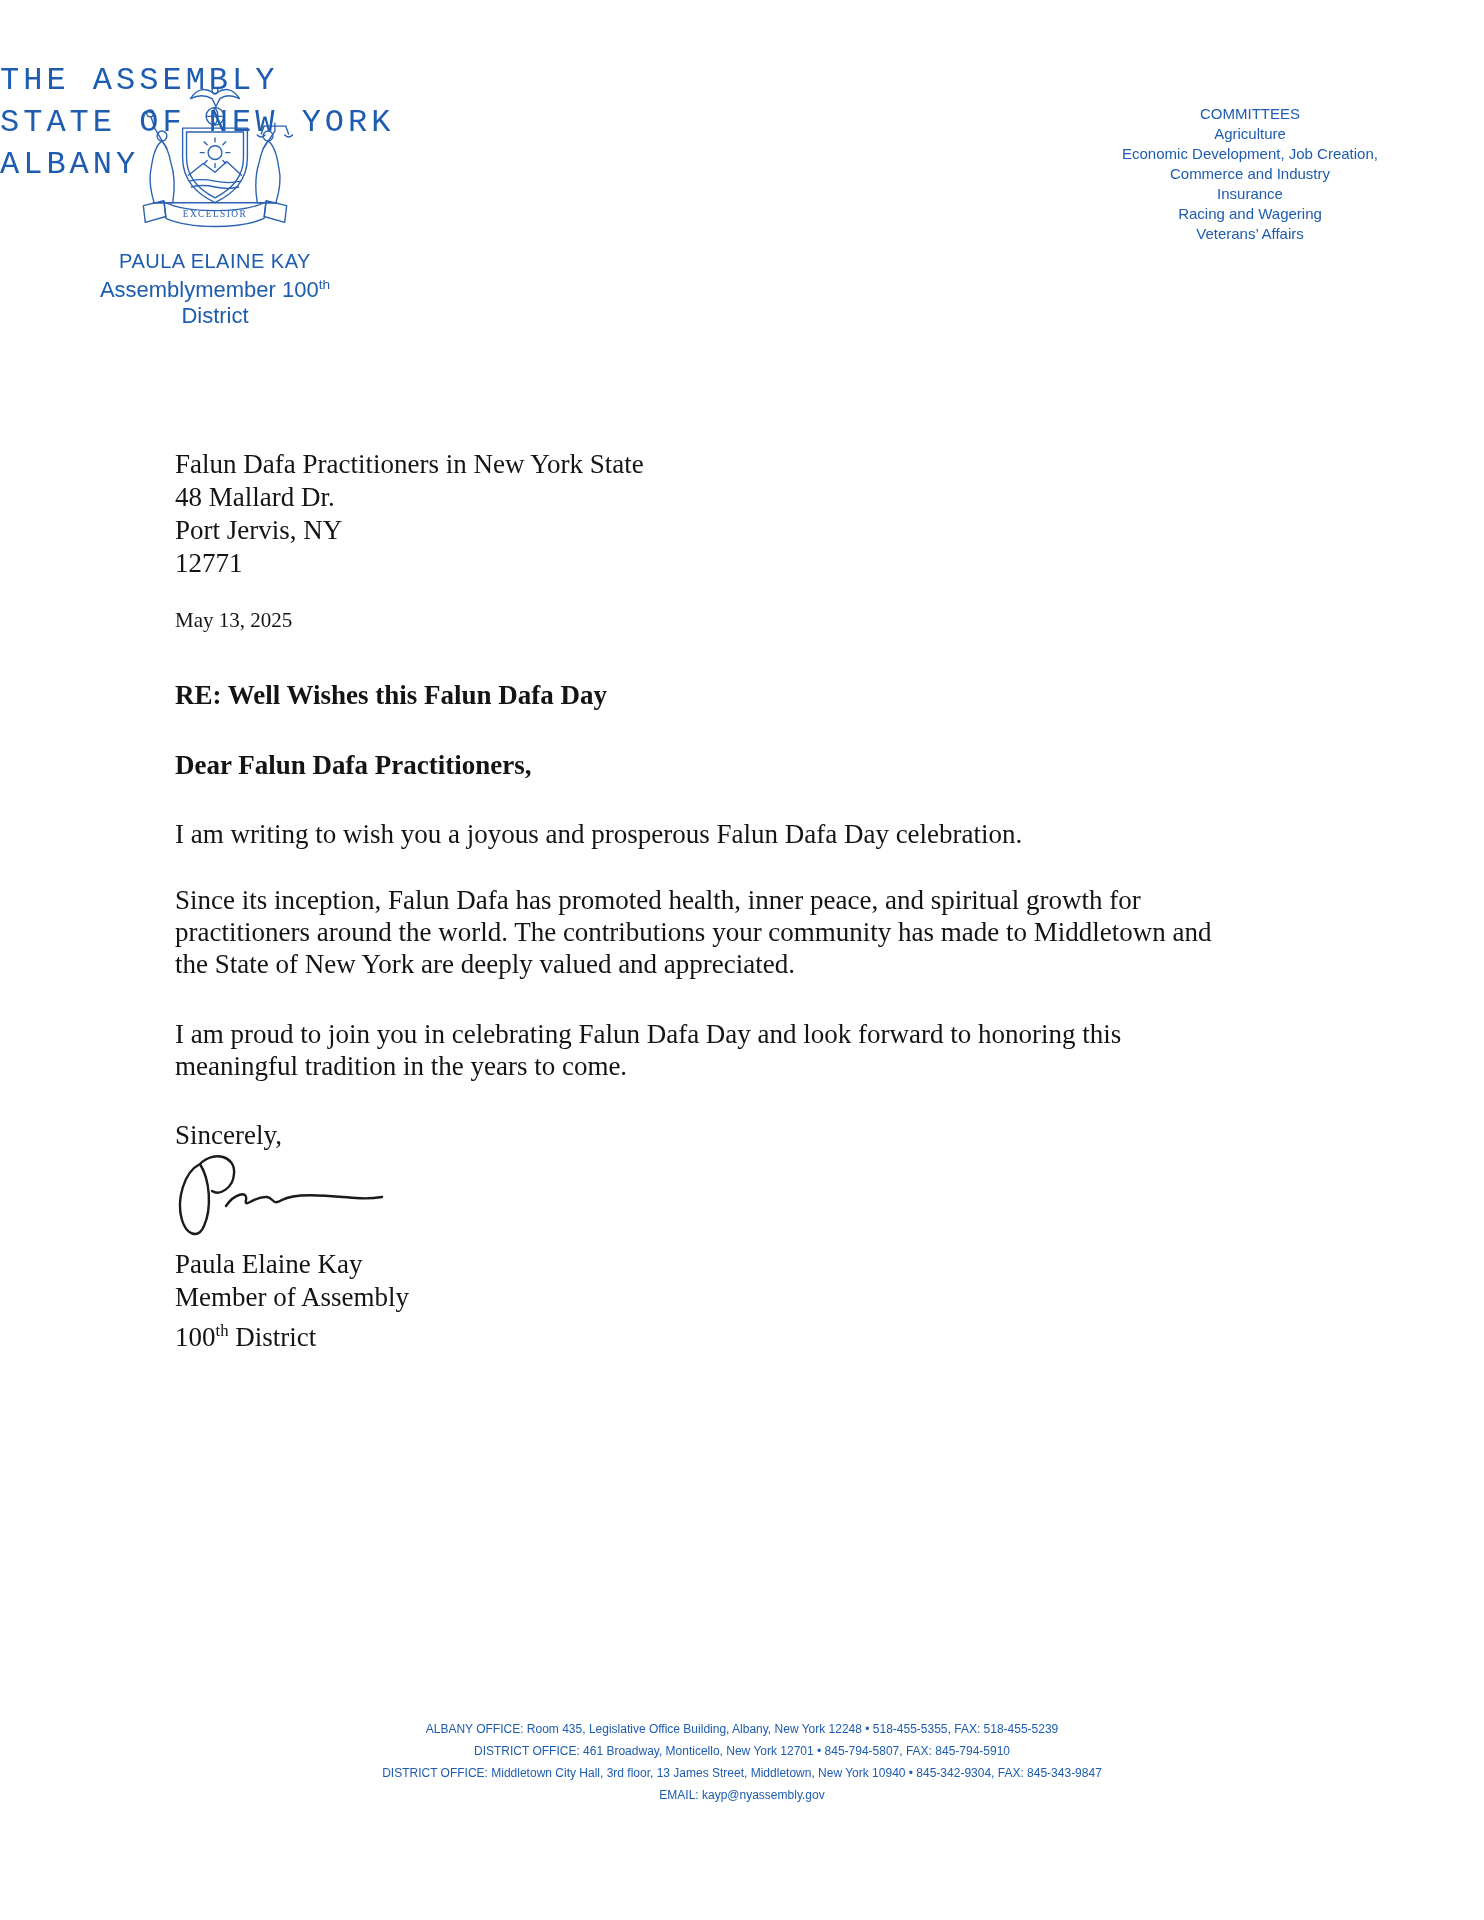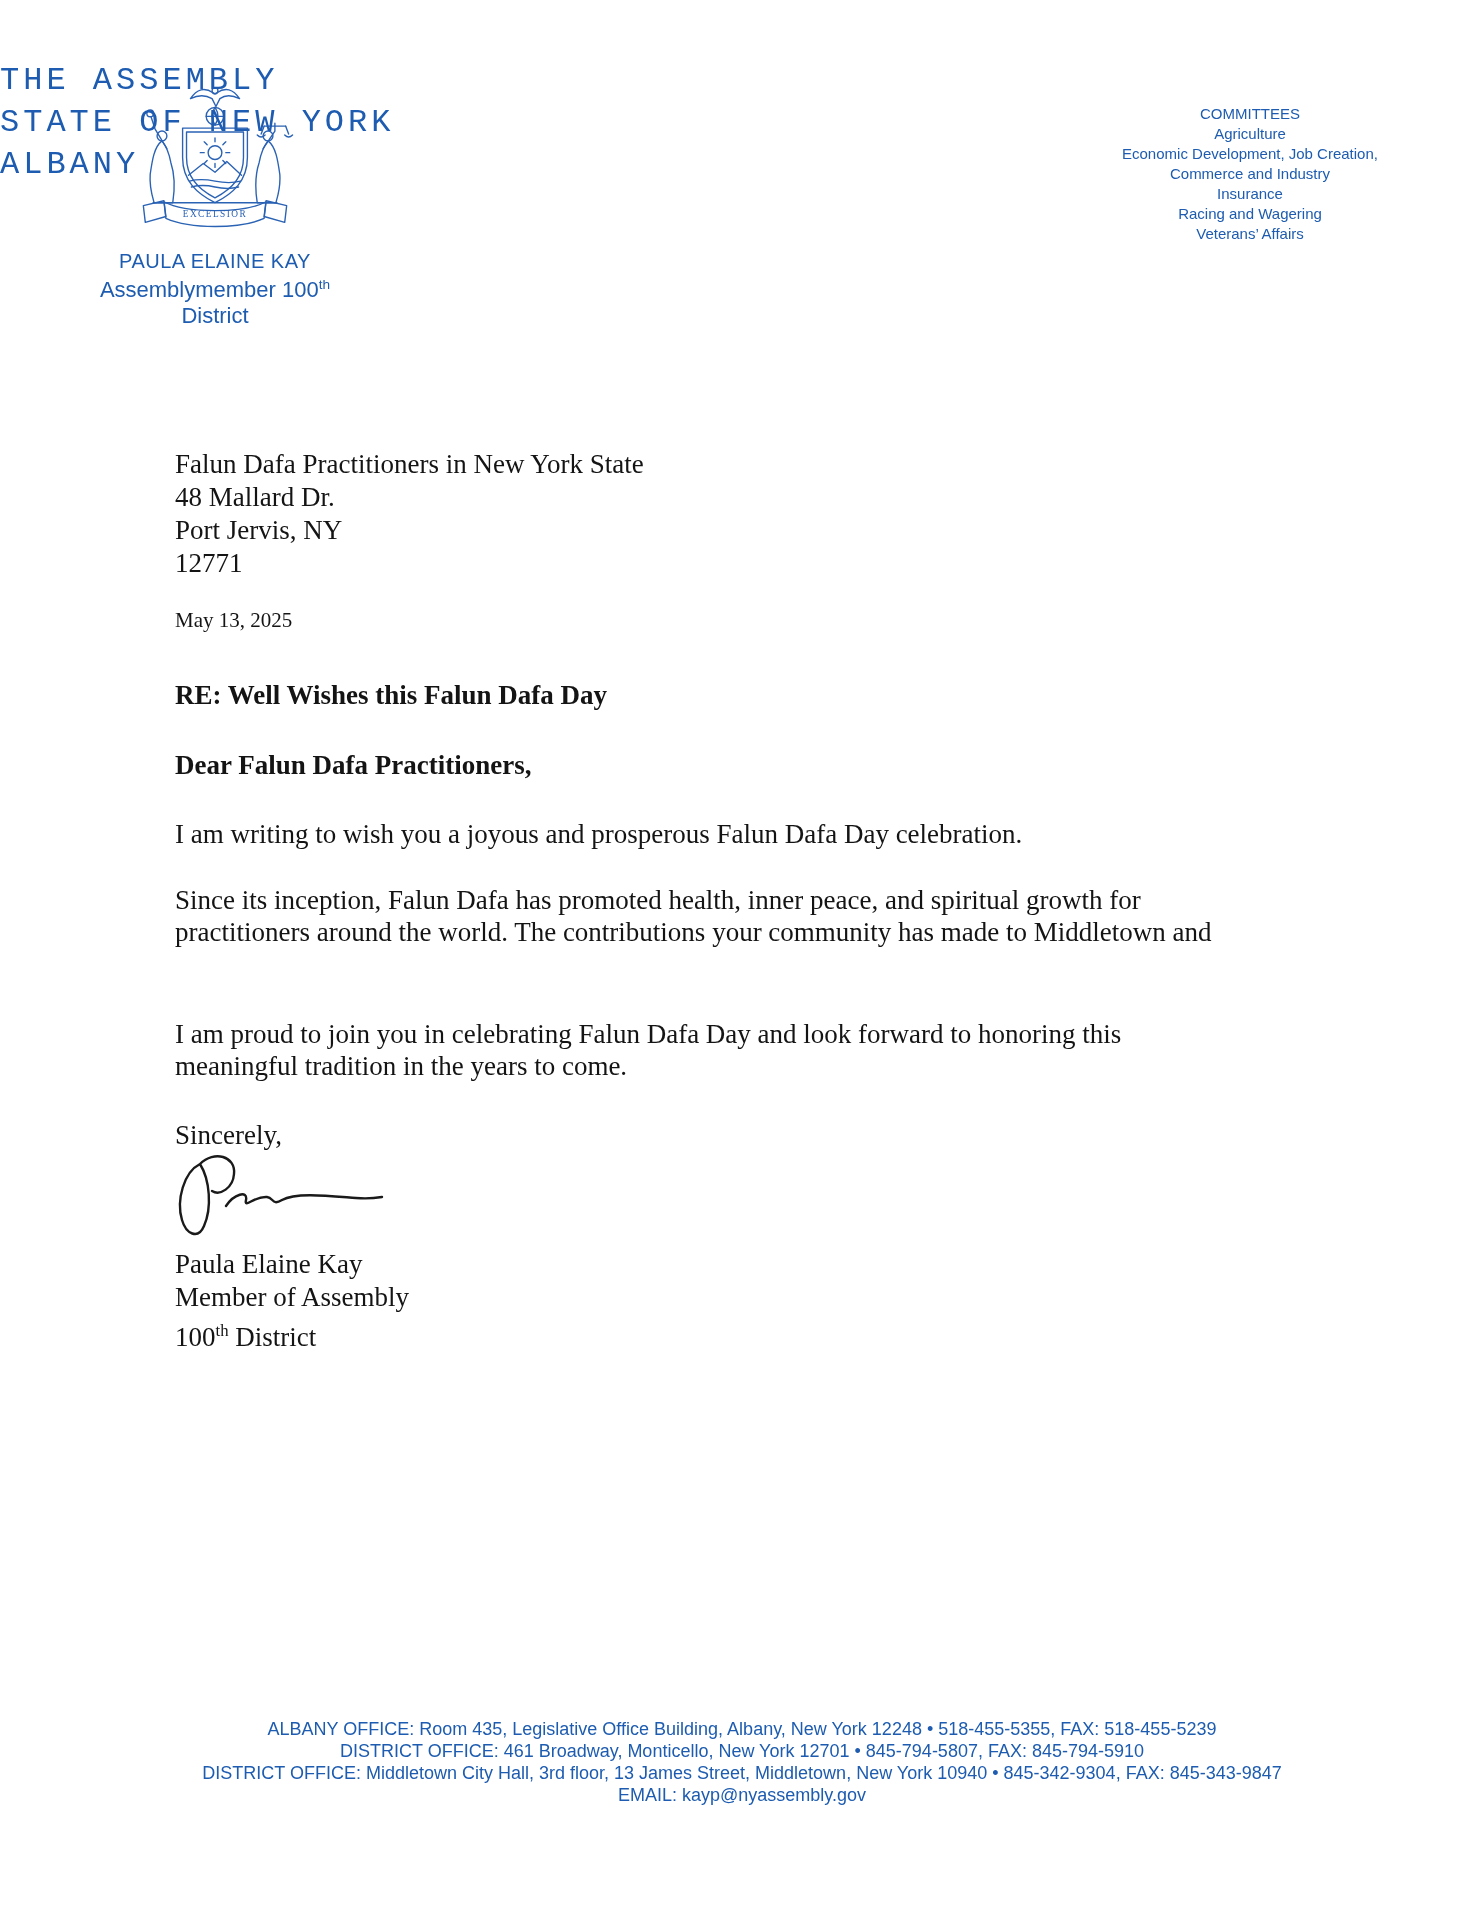--- a/index.html
+++ b/index.html
@@ -74,21 +74,21 @@
   .closing { top: 1120px; font-size: 27px; }
   .signature { top: 1148px; left: 170px; }
   .signer-block { top: 1248px; font-size: 27px; line-height: 33px; }
   
   .footer {
     position: absolute;
     left: 0; right: 0;
     top: 1718px;
     text-align: center;
     font-family: "Liberation Sans", sans-serif;
-    font-size: 18px;
+    font-size: 12px;
     line-height: 22px;
     color: var(--accent);
   }
 </style>
 </head>
 <body>
 
 <div class="page">
 
   <div class="seal-block">
@@ -159,20 +159,21 @@
   <div class="abs dateline">May 13, 2025</div>
   <div class="abs subject">RE: Well Wishes this Falun Dafa Day</div>
   <div class="abs salutation">Dear Falun Dafa Practitioners,</div>
 
   <div class="abs bodytext para1">
     <div>I am writing to wish you a joyous and prosperous Falun Dafa Day celebration.</div>
   </div>
   <div class="abs bodytext para2">
     <div>Since its inception, Falun Dafa has promoted health, inner peace, and spiritual growth for</div>
     <div>practitioners around the world. The contributions your community has made to Middletown and</div>
+    <div>the State of New York are deeply valued and appreciated.</div>
   </div>
   <div class="abs bodytext para3">
     <div>I am proud to join you in celebrating Falun Dafa Day and look forward to honoring this</div>
     <div>meaningful tradition in the years to come.</div>
   </div>
 
   <div class="abs closing">Sincerely,</div>
 
   <div class="abs signature">
     <svg width="240" height="100" viewBox="0 0 240 100" fill="none" stroke="#1a1a1a" stroke-width="2.4" stroke-linecap="round" stroke-linejoin="round">

